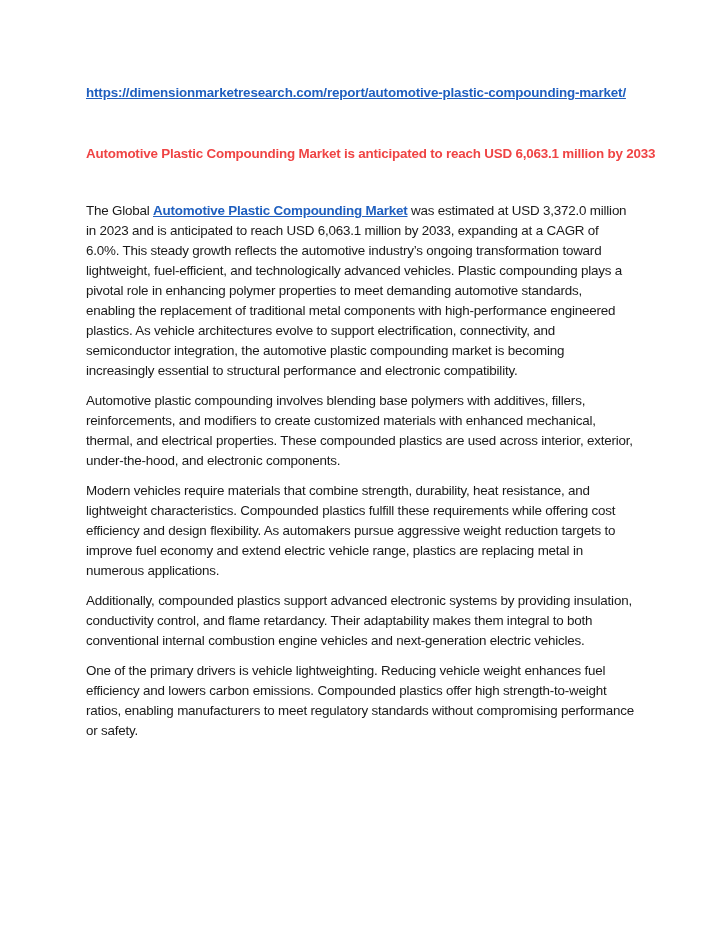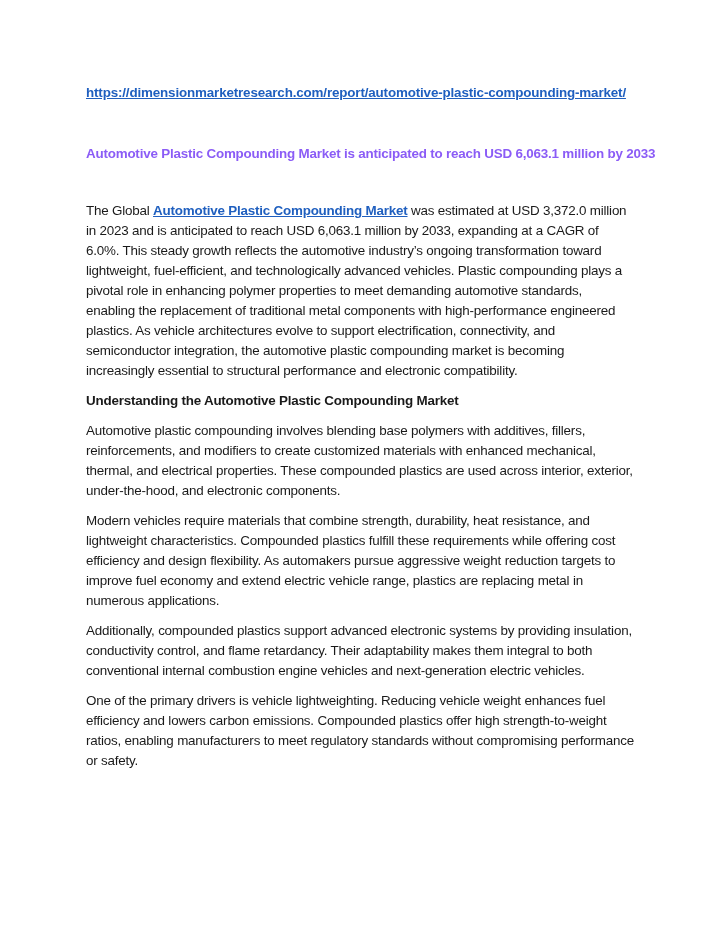--- a/index.html
+++ b/index.html
@@ -2,36 +2,35 @@
 <html><head>
   <meta charset="utf-8">
   <style>
     html, body { margin: 0; padding: 0; background: #ffffff; }
     body { width: 720px; height: 931px; position: relative; overflow: hidden;
            font-family: "Liberation Sans", sans-serif; color: #1a1a1a; }
     .page { position: absolute; left: 86px; top: 0; width: 560px; }
     .url { position: absolute; top: 85px; left: 0; font-size: 13.4px; font-weight: bold;
            color: #1f5fbf; text-decoration: underline; white-space: nowrap; letter-spacing: -0.15px; }
     .title { position: absolute; top: 146px; left: 0; font-size: 13.4px; font-weight: bold;
-             color: #8b5cf6; white-space: nowrap; letter-spacing: -0.2px; text-align: center; }
+             color: #ef4444; white-space: nowrap; letter-spacing: -0.2px; text-align: center; }
     .body { position: absolute; top: 201px; left: 0; width: 560px; }
     p { margin: 0 12px 10px 0; font-size: 13.4px; line-height: 20px; letter-spacing: -0.2px; }
     h2 { margin: 0 0 10px 0; font-size: 13.4px; line-height: 20px; font-weight: bold; letter-spacing: -0.2px; }
     a.inline { color: #1f5fbf; font-weight: bold; text-decoration: underline; }
   </style>
 </head>
 <body>
 
 <div class="page">
   <a class="url">https://dimensionmarketresearch.com/report/automotive-plastic-compounding-market/</a>
   <div class="title">Automotive Plastic Compounding Market is anticipated to reach USD 6,063.1 million by 2033</div>
 
   <div class="body">
     <p><span>The Global </span><a class="inline">Automotive Plastic Compounding Market</a><span> was estimated at USD 3,372.0 million in 2023 and is anticipated to reach USD 6,063.1 million by 2033, expanding at a CAGR of 6.0%. This steady growth reflects the automotive industry’s ongoing transformation toward lightweight, fuel-efficient, and technologically advanced vehicles. Plastic compounding plays a pivotal role in enhancing polymer properties to meet demanding automotive standards, enabling the replacement of traditional metal components with high-performance engineered plastics. As vehicle architectures evolve to support electrification, connectivity, and semiconductor integration, the automotive plastic compounding market is becoming increasingly essential to structural performance and electronic compatibility.</span></p>
 
-    <h2>Understanding the Automotive Plastic Compounding Market</h2>
     <p>Automotive plastic compounding involves blending base polymers with additives, fillers, reinforcements, and modifiers to create customized materials with enhanced mechanical, thermal, and electrical properties. These compounded plastics are used across interior, exterior, under-the-hood, and electronic components.</p>
     <p>Modern vehicles require materials that combine strength, durability, heat resistance, and lightweight characteristics. Compounded plastics fulfill these requirements while offering cost efficiency and design flexibility. As automakers pursue aggressive weight reduction targets to improve fuel economy and extend electric vehicle range, plastics are replacing metal in numerous applications.</p>
     <p>Additionally, compounded plastics support advanced electronic systems by providing insulation, conductivity control, and flame retardancy. Their adaptability makes them integral to both conventional internal combustion engine vehicles and next-generation electric vehicles.</p>
 
     <p>One of the primary drivers is vehicle lightweighting. Reducing vehicle weight enhances fuel efficiency and lowers carbon emissions. Compounded plastics offer high strength-to-weight ratios, enabling manufacturers to meet regulatory standards without compromising performance or safety.</p>
   </div>
 </div>
 
 </body></html>

